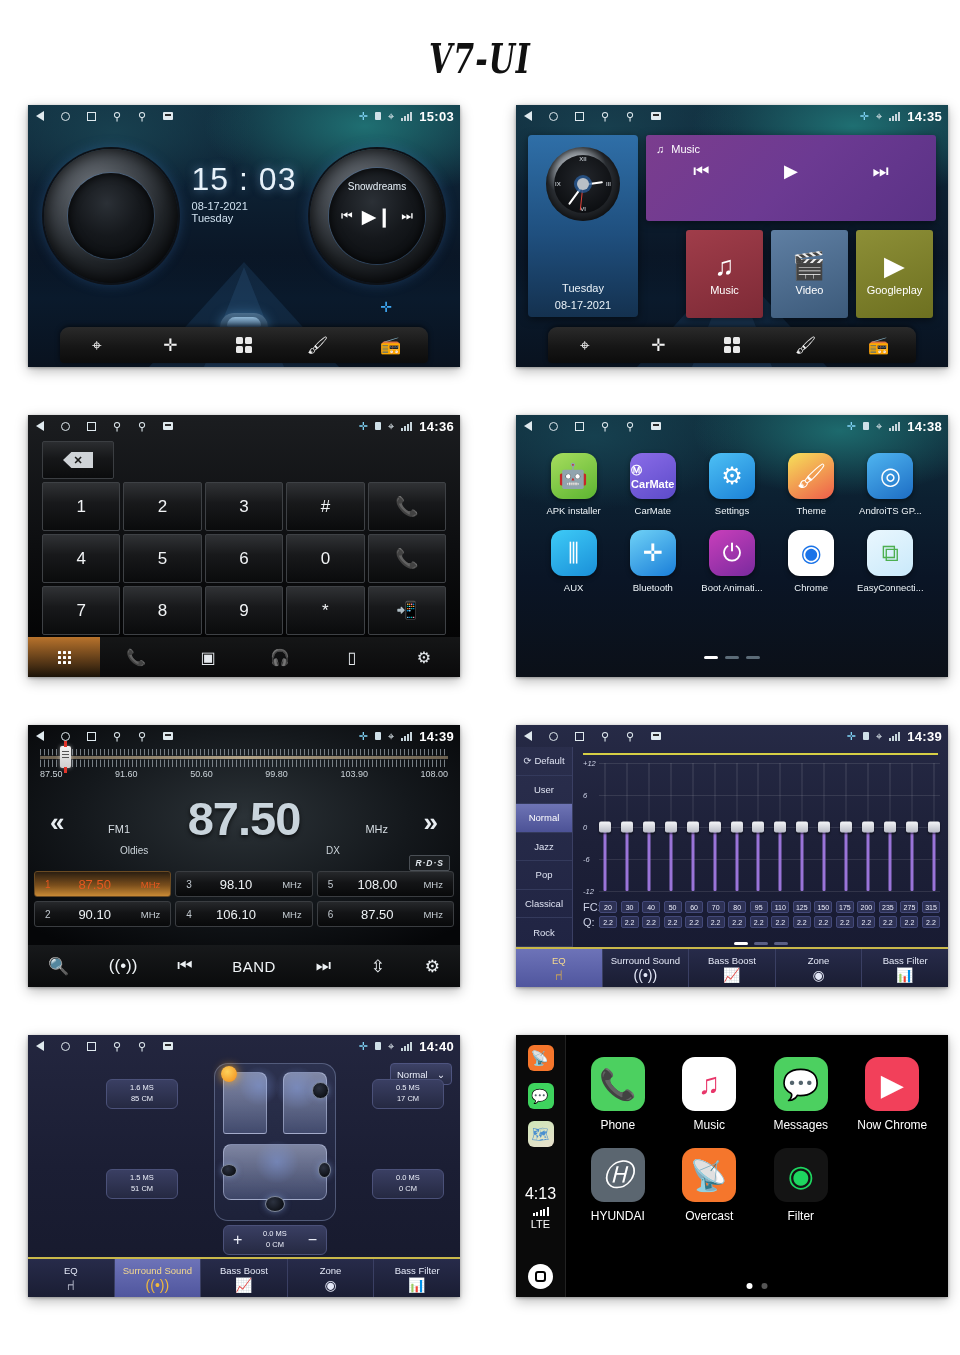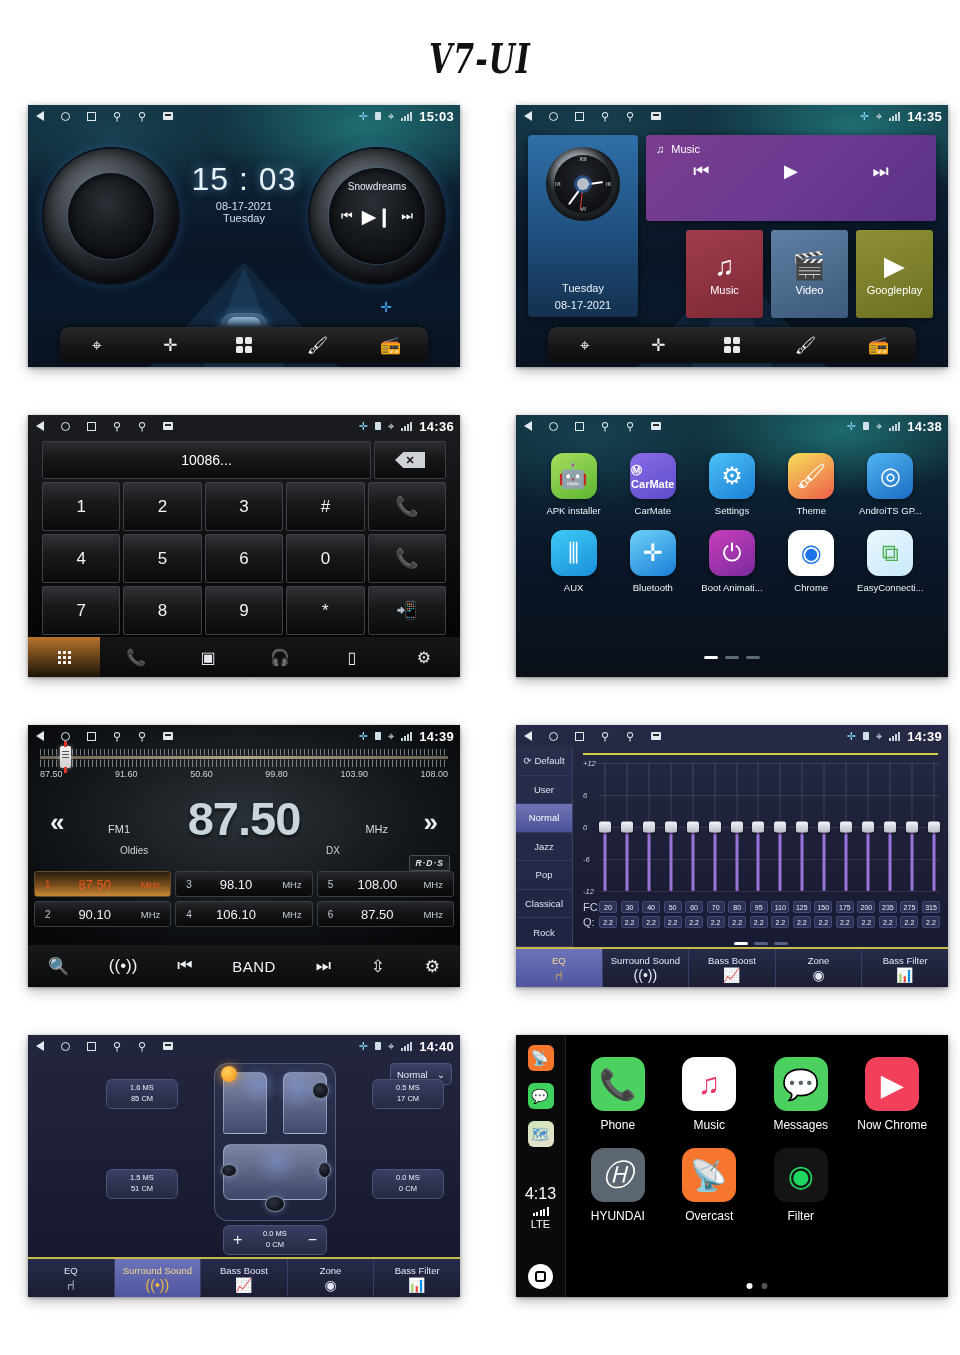--- a/index.html
+++ b/index.html
@@ -122,21 +122,21 @@
     display:flex;align-items:center;justify-content:center;
     position:relative;
   }
   .knob-left{ left:16px; top:44px; width:134px;height:134px; }
   .knob-left .inner{ width:86px;height:86px; }
   .knob-right{ right:16px; top:44px; width:134px;height:134px;}
   .knob-right .inner{ width:96px;height:96px; }
 
   .clockbox{
     position:absolute; left:50%; top:56px; transform:translateX(-50%);
-    text-align:center; color:#e8f2fa;
+    text-align:left; color:#e8f2fa;
   }
   .clockbox .big{ font-size:32px; font-weight:300; letter-spacing:1px; text-shadow:0 0 10px rgba(130,190,240,.6);}
   .clockbox .d1{ font-size:11px; margin-top:2px; color:#cfe0ee;}
   .clockbox .d2{ font-size:11px; color:#cfe0ee;}
 
   .trackname{
     position:absolute; right:16px; top:76px; width:134px; text-align:center;
     color:#e6eff7; font-size:10px;
   }
   .mctrl{ display:flex; align-items:center; justify-content:center; gap:9px; color:#fff; font-size:13px;}
@@ -592,21 +592,20 @@
               <i></i>
               <i></i>
               <i></i>
             </span>
           <span class="sb-time">14:36</span>
         </div>
       </div>
 
       <div class="dial-wrap">
         <div class="dial-display">
-          <div class="dial-num">10086...</div>
           <div class="dial-del">
             <span class="del-glyph">✕</span>
           </div>
         </div>
         <div class="keys">
           <div class="key">1</div>
           <div class="key">2</div>
           <div class="key">3</div>
           <div class="key">#</div>
           <div class="key call">📞</div>

